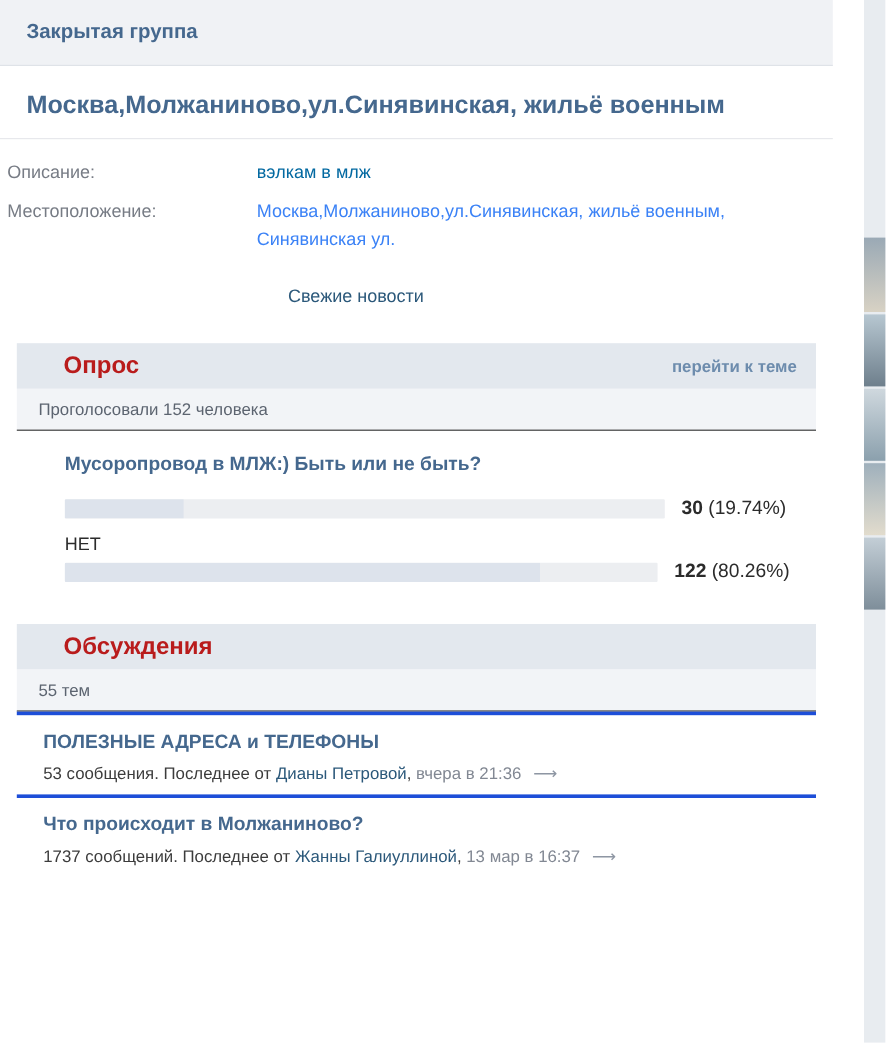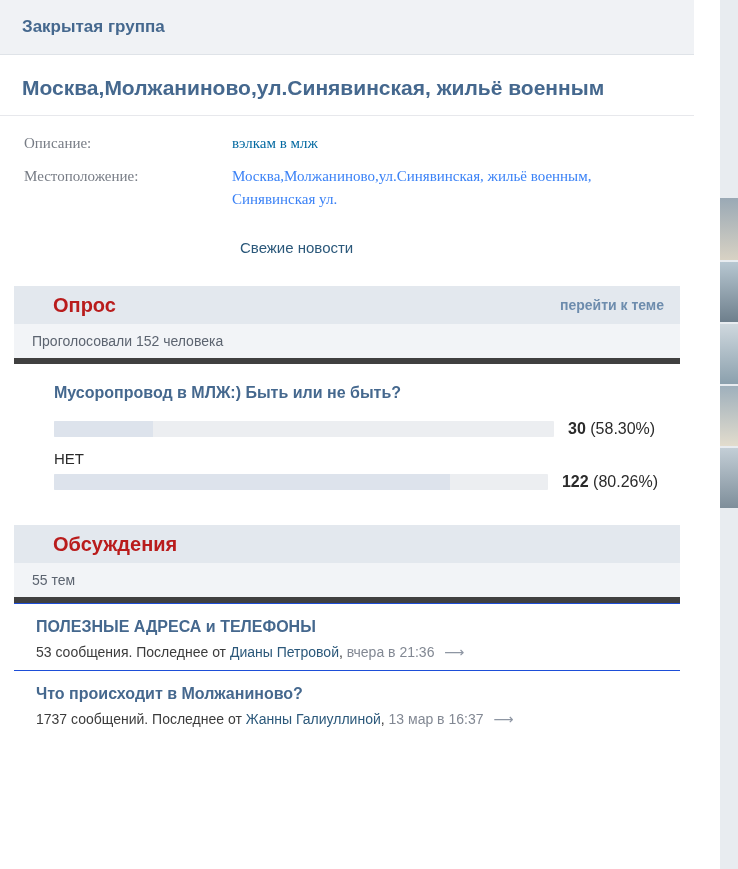--- a/index.html
+++ b/index.html
@@ -73,22 +73,21 @@
     border-bottom: 1px solid #e7e8ec;
   }
   .group-title {
     font-size: 21px;
     font-weight: bold;
     color: #45688e;
     line-height: 26px;
   }
 
   .info-block {
-    padding: 16px 22px 6px 24px;
-    font-family: Liberation Serif, serif;
+    padding: 16px 22px 6px 6px;
   }
   .info-row {
     display: flex;
     margin-bottom: 10px;
     line-height: 23px;
   }
   .info-label {
     width: 208px;
     color: #777c85;
     font-size: 15px;
@@ -133,21 +132,21 @@
   .module-head .mh-action {
     color: #6d8cad;
     font-size: 14px;
     font-weight: bold;
   }
   .module-sub {
     background: #f2f4f7;
     color: #5c6470;
     font-size: 14px;
     padding: 9px 18px;
-    border-bottom: 6px solid #404040;
+    border-bottom: 1px solid #404040;
   }
 
   .poll-body {
     padding: 16px 22px 14px 22px;
   }
   .poll-question {
     color: #45688e;
     font-weight: bold;
     font-size: 16px;
     margin: 4px 0 18px 18px;
@@ -184,21 +183,21 @@
     font-size: 16px;
     color: #2b2b2b;
     white-space: nowrap;
   }
   .poll-nums b { font-weight: bold; }
   .poll-nums span.pct { color: #2b2b2b; }
 
   
   .topic {
     padding: 14px 22px 10px 22px;
-    border-top: 1px solid #1d4ed8;
+    border-top: 3px solid #1d4ed8;
   }
   .topic:first-of-type { border-top: none; }
   .topic-title {
     color: #45688e;
     font-weight: bold;
     font-size: 16px;
     margin-bottom: 8px;
   }
   .topic-meta {
     font-size: 14px;
@@ -263,21 +262,21 @@
       <div class="poll-body">
         <div class="poll-question">Мусоропровод в МЛЖ:) Быть или не быть?</div>
 
         <div class="poll-answer">
           <div class="poll-row">
             <div class="poll-bar">
               <div class="fill" id="fill-0" style="width: 19.74%;"></div>
             </div>
             <div class="poll-nums">
               <b>30</b>
-              <span class="pct">(58.30%)</span>
+              <span class="pct">(19.74%)</span>
             </div>
           </div>
         </div>
 
         <div class="poll-answer">
           <div class="poll-answer-label">НЕТ</div>
           <div class="poll-row">
             <div class="poll-bar">
               <div class="fill" id="fill-1" style="width: 80.26%;"></div>
             </div>

